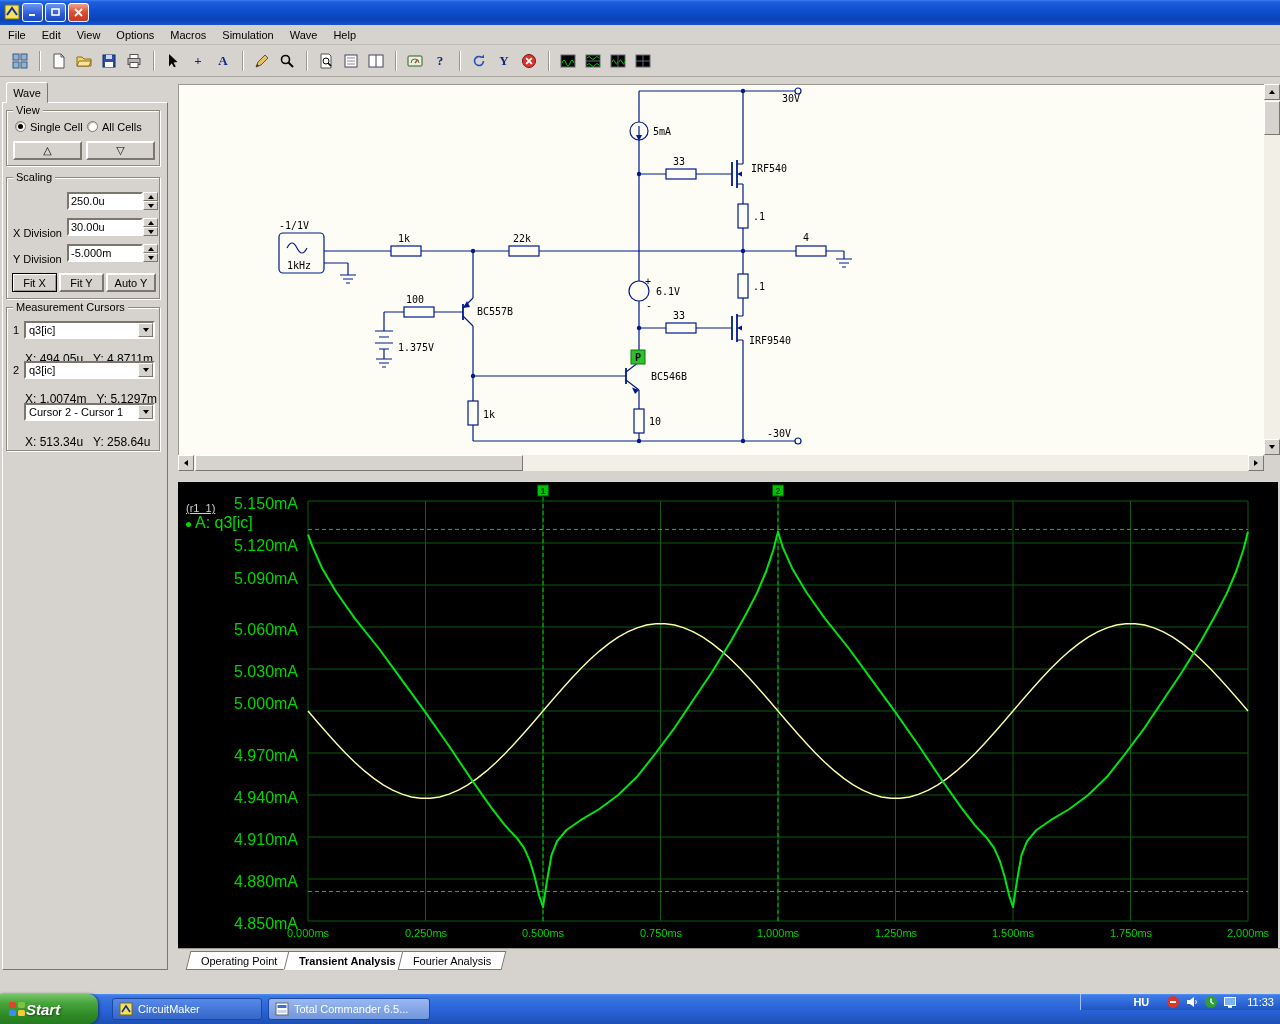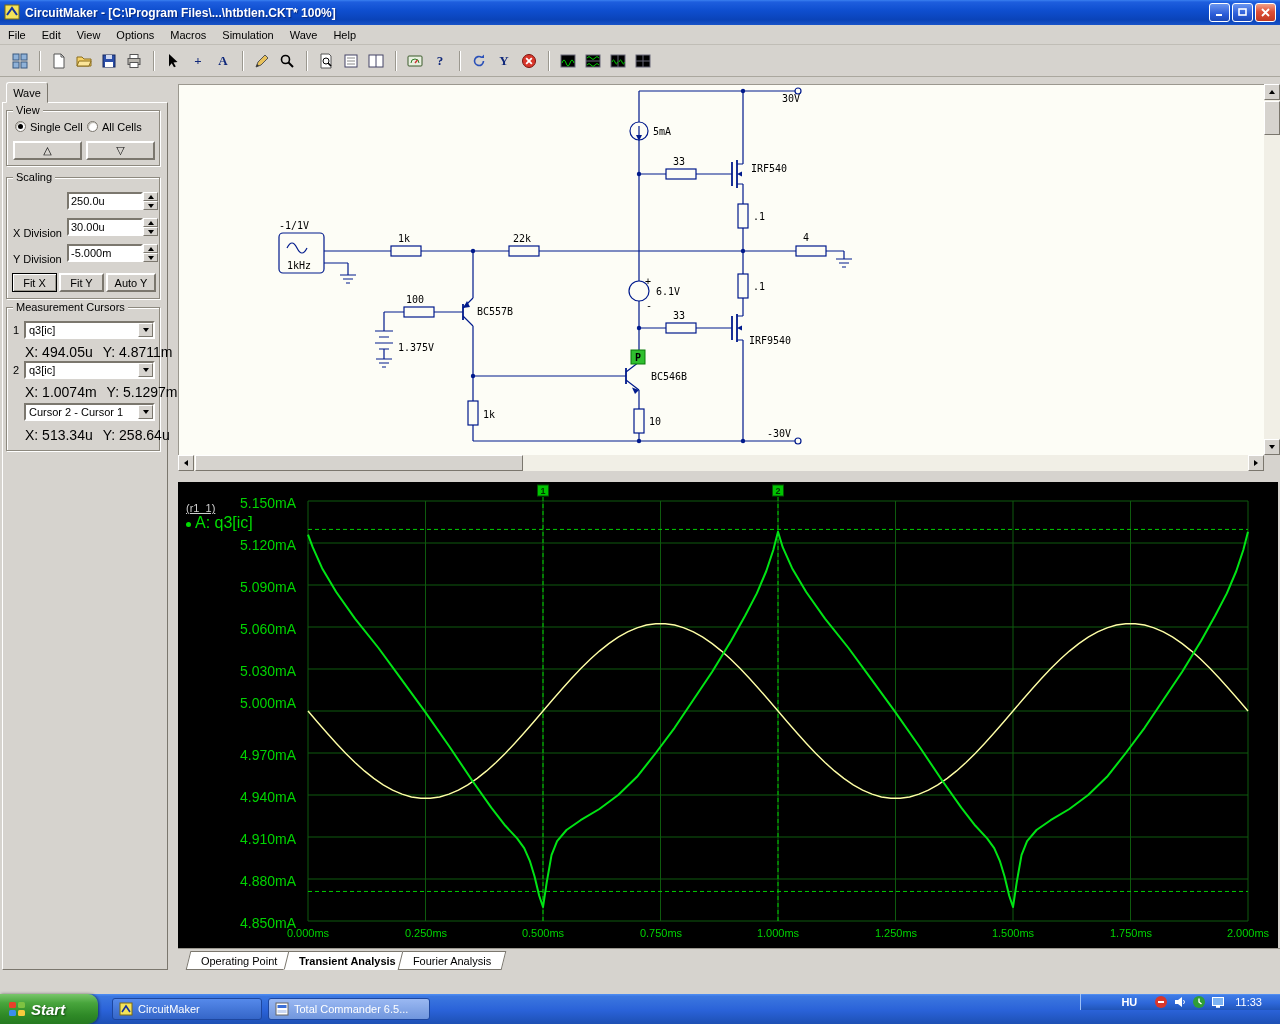--- a/index.html
+++ b/index.html
@@ -62,82 +62,81 @@
 
   .btn { position:absolute; background:#d6d3ce; border:2px solid; border-color:#fff #7b776e #7b776e #fff;
     display:flex; align-items:center; justify-content:center; font-size:11px; }
   .btn.pressed { border:1px solid #000; box-shadow:inset 1px 1px 0 #fff, inset -1px -1px 0 #9b988f; }
 
   .combo { position:absolute; height:18px; background:#fff; border:2px solid;
     border-color:#7b776e #fff #fff #7b776e; display:flex; align-items:center; }
   .combo .cval { flex:1; padding-left:3px; white-space:nowrap; overflow:hidden; }
   .combo .cbtn { width:15px; height:100%; background:#d6d3ce; border:1px solid;
     border-color:#fff #7b776e #7b776e #fff; display:flex; align-items:center; justify-content:center; }
-  .readout { position:absolute; font-size:14px; white-space:nowrap; }
+  .readout { position:absolute; font-size:12px; white-space:nowrap;margin-top:8px; }
   .readout span { margin-right:10px; }
 
   
   #schematic { left:178px; top:84px; width:1086px; height:371px; background:#fdfdf6;
     border-left:1px solid #9b988f; border-top:1px solid #9b988f; overflow:hidden; }
   .schsvg text { font-family:"DejaVu Sans Mono", monospace; font-size:10px; fill:#000; }
   .sb-v { left:1264px; top:84px; width:16px; height:371px; background:#f1efe6; }
   .sb-h { left:178px; top:455px; width:1086px; height:16px; background:#f1efe6; }
   .sb-corner { left:1264px; top:455px; width:16px; height:16px; background:#d6d3ce; }
   .sb-arrow { position:absolute; width:16px; height:16px; background:#d6d3ce;
     border:1px solid; border-color:#fff #7b776e #7b776e #fff; display:flex; align-items:center; justify-content:center; }
   .sb-thumb { position:absolute; background:#d6d3ce; border:1px solid; border-color:#fff #7b776e #7b776e #fff; }
 
   
   #wavepanel { left:178px; top:482px; width:1100px; height:466px; background:#000; }
   #wavepanel svg { position:absolute; left:0; top:0; }
   .legend { position:absolute; left:8px; top:20px; z-index:3; }
   .legend .hdr { color:#cfcfcf; font-size:11px;text-decoration:underline; }
   .legend .ent { color:#00dd00; font-size:16px; margin-top:0; }
   .legend .dot { display:inline-block; width:5px; height:5px; border-radius:50%; background:#00dd00; margin-right:4px; vertical-align:1px; }
-  .ytick { position:absolute; left:56px; width:68px; text-align:center; color:#00d400; font-size:14px; z-index:2; }
+  .ytick { position:absolute; left:56px; width:68px; text-align:left; color:#00d400; font-size:16px; z-index:2; }
   .xtick { position:absolute; width:64px; text-align:center; color:#00d400; font-size:11px; z-index:2; }
 
   #plottabs { left:178px; top:948px; width:1102px; height:25px; background:#d6d3ce; border-top:1px solid #9b988f; }
   .ptab { position:absolute; top:2px; height:19px; background:#fff; border:1px solid #7b776e;
     padding:3px 12px 0 12px; transform:skewX(-14deg); }
   .ptab > span { display:inline-block; transform:skewX(14deg); }
   .ptab.active { font-weight:bold; border-bottom-color:#fff; }
 
   
   #taskbar { left:0; top:994px; width:1280px; height:30px;
     background:linear-gradient(180deg,#4f8ef5 0%,#3b77e0 8%,#2a62d8 55%,#1d50b4 100%); }
   #startbtn { position:absolute; left:0; top:0; width:98px; height:30px; border-radius:0 10px 10px 0;
     background:linear-gradient(180deg,#79c66b 0%,#48a53c 30%,#2f8a27 70%,#257a20 100%);
     display:flex; align-items:center; padding-left:8px; box-shadow:1px 0 3px rgba(0,0,0,.5); }
-  #startbtn .stext { color:#fff; font-weight:bold; font-style:italic; font-size:15px; text-shadow:1px 1px 2px #154a12; margin-left:5px; }
+  #startbtn .stext { color:#fff; font-weight:bold; font-style:italic; font-size:15px; text-shadow:1px 1px 2px #154a12; }
   .taskbtn { position:absolute; top:4px; height:22px; border-radius:3px; border:1px solid #1d47a0;
     display:flex; align-items:center; padding:0 6px; color:#fff; font-size:11px; white-space:nowrap; overflow:hidden; }
   .taskbtn .ticon { width:14px; height:14px; margin-right:5px; flex:none; }
   #task1 { left:112px; width:150px; background:linear-gradient(180deg,#5589ea,#3566c8); }
   #task2 { left:268px; width:162px; background:linear-gradient(180deg,#9ab8f2,#7096dd); }
   #tray { position:absolute; right:0; top:0; width:200px; height:16px;
     background:linear-gradient(180deg,#5b97f7 0%,#3f7ce6 8%,#2e68da 55%,#2155b8 100%);
-    border-left:1px solid #9cc0f8; display:flex; align-items:center; justify-content:flex-end; padding-right:18px; }
+    border-left:1px solid #9cc0f8; display:flex; align-items:center; justify-content:flex-end; padding-right:6px; }
   #tray .lang { color:#fff; font-weight:bold; margin-right:12px; }
   #tray .clock { color:#fff; margin-left:10px; }
   .trayicon { width:14px; height:14px; margin-left:5px; }
 </style>
 </head>
 <body>
 
 <div id="screen">
 
   <div id="titlebar" class="abs">
     <span>
       <svg width="16" height="16">
           <rect x="1" y="1" width="14" height="14" fill="#f3e25a" stroke="#7a6a12"></rect>
           <path d="M3 11 L8 4 L13 11" stroke="#13339c" stroke-width="2" fill="none"></path>
         </svg>
     </span>
-    <span class="ttext">CircuitMaker - [C:\Program Files\...\htbtlen.CKT* 100%]</span>
     <span style="display:flex">
       <span class="wbtn min">
           <svg width="9" height="9">
             <line x1="1" y1="7" x2="7" y2="7" stroke="#fff" stroke-width="2"></line>
           </svg>
         </span>
       <span class="wbtn max">
           <svg width="9" height="9">
             <rect x="1" y="1" width="7" height="6" fill="none" stroke="#fff" stroke-width="1.6"></rect>
           </svg>
@@ -534,21 +533,21 @@
           <line x1="130" y1="47.42000000000084" x2="1070" y2="47.42000000000084" stroke="#00cc00" stroke-dasharray="4 3"></line>
           <rect x="594.5" y="3" width="11" height="11" fill="#00c400" stroke="#005500"></rect>
           <text x="600" y="12" text-anchor="middle" font-size="9" font-weight="bold" fill="#00330" style="fill:#003300">2</text>
           <polyline points="130.0,229.0 139.4,240.0 148.8,250.8 158.2,261.2 167.6,271.2 177.0,280.4 186.4,288.9 195.8,296.4 205.2,302.9 214.6,308.2 224.0,312.2 233.4,315.0 242.8,316.3 252.2,316.3 261.6,315.0 271.0,312.2 280.4,308.2 289.8,302.9 299.2,296.4 308.6,288.9 318.0,280.4 327.4,271.2 336.8,261.2 346.2,250.8 355.6,240.0 365.0,229.0 374.4,218.0 383.8,207.2 393.2,196.8 402.6,186.8 412.0,177.6 421.4,169.1 430.8,161.6 440.2,155.1 449.6,149.8 459.0,145.8 468.4,143.0 477.8,141.7 487.2,141.7 496.6,143.0 506.0,145.8 515.4,149.8 524.8,155.1 534.2,161.6 543.6,169.1 553.0,177.6 562.4,186.8 571.8,196.8 581.2,207.2 590.6,218.0 600.0,229.0 609.4,240.0 618.8,250.8 628.2,261.2 637.6,271.2 647.0,280.4 656.4,288.9 665.8,296.4 675.2,302.9 684.6,308.2 694.0,312.2 703.4,315.0 712.8,316.3 722.2,316.3 731.6,315.0 741.0,312.2 750.4,308.2 759.8,302.9 769.2,296.4 778.6,288.9 788.0,280.4 797.4,271.2 806.8,261.2 816.2,250.8 825.6,240.0 835.0,229.0 844.4,218.0 853.8,207.2 863.2,196.8 872.6,186.8 882.0,177.6 891.4,169.1 900.8,161.6 910.2,155.1 919.6,149.8 929.0,145.8 938.4,143.0 947.8,141.7 957.2,141.7 966.6,143.0 976.0,145.8 985.4,149.8 994.8,155.1 1004.2,161.6 1013.6,169.1 1023.0,177.6 1032.4,186.8 1041.8,196.8 1051.2,207.2 1060.6,218.0 1070.0,229.0" fill="none" stroke="#ffffa6" stroke-width="1.4"></polyline>
           <polyline points="130.0,52.6 134.7,65.2 144.1,86.2 158.2,110.0 177.0,136.6 200.5,166.0 224.0,198.2 247.5,230.4 271.0,264.0 294.5,299.0 313.3,325.6 327.4,343.8 339.1,356.4 346.2,366.2 351.8,378.8 356.5,394.2 361.2,413.8 365.0,425.0 368.8,399.8 373.5,373.2 379.1,359.2 388.5,348.0 402.6,338.2 421.4,327.0 440.2,313.0 459.0,294.8 477.8,271.0 496.6,245.8 515.4,217.8 534.2,189.8 553.0,159.0 567.1,133.8 578.8,111.4 588.3,89.0 595.3,68.0 600.0,49.8 604.7,65.2 614.1,86.2 628.2,110.0 647.0,136.6 670.5,166.0 694.0,198.2 717.5,230.4 741.0,264.0 764.5,299.0 783.3,325.6 797.4,343.8 809.1,356.4 816.2,366.2 821.8,378.8 826.5,394.2 831.2,413.8 835.0,425.0 838.8,399.8 843.5,373.2 849.1,359.2 858.5,348.0 872.6,338.2 891.4,327.0 910.2,313.0 929.0,294.8 947.8,271.0 966.6,245.8 985.4,217.8 1004.2,189.8 1023.0,159.0 1037.1,133.8 1048.8,111.4 1058.3,89.0 1065.3,68.0 1070.0,49.8" fill="none" stroke="#00e414" stroke-width="2" stroke-linejoin="round"></polyline>
         </svg>
       </div>
     <div id="tick-host">
         <div class="ytick" style="top:13px">5.150mA</div>
         <div class="ytick" style="top:55px">5.120mA</div>
-        <div class="ytick" style="top:97px">5.090mA</div>
+        <div class="ytick" style="top:88px">5.090mA</div>
         <div class="ytick" style="top:139px">5.060mA</div>
         <div class="ytick" style="top:181px">5.030mA</div>
         <div class="ytick" style="top:213px">5.000mA</div>
         <div class="ytick" style="top:265px">4.970mA</div>
         <div class="ytick" style="top:307px">4.940mA</div>
         <div class="ytick" style="top:349px">4.910mA</div>
         <div class="ytick" style="top:391px">4.880mA</div>
         <div class="ytick" style="top:433px">4.850mA</div>
         <div class="xtick" style="left:98px; top:445px">0.000ms</div>
         <div class="xtick" style="left:216px; top:445px">0.250ms</div>

